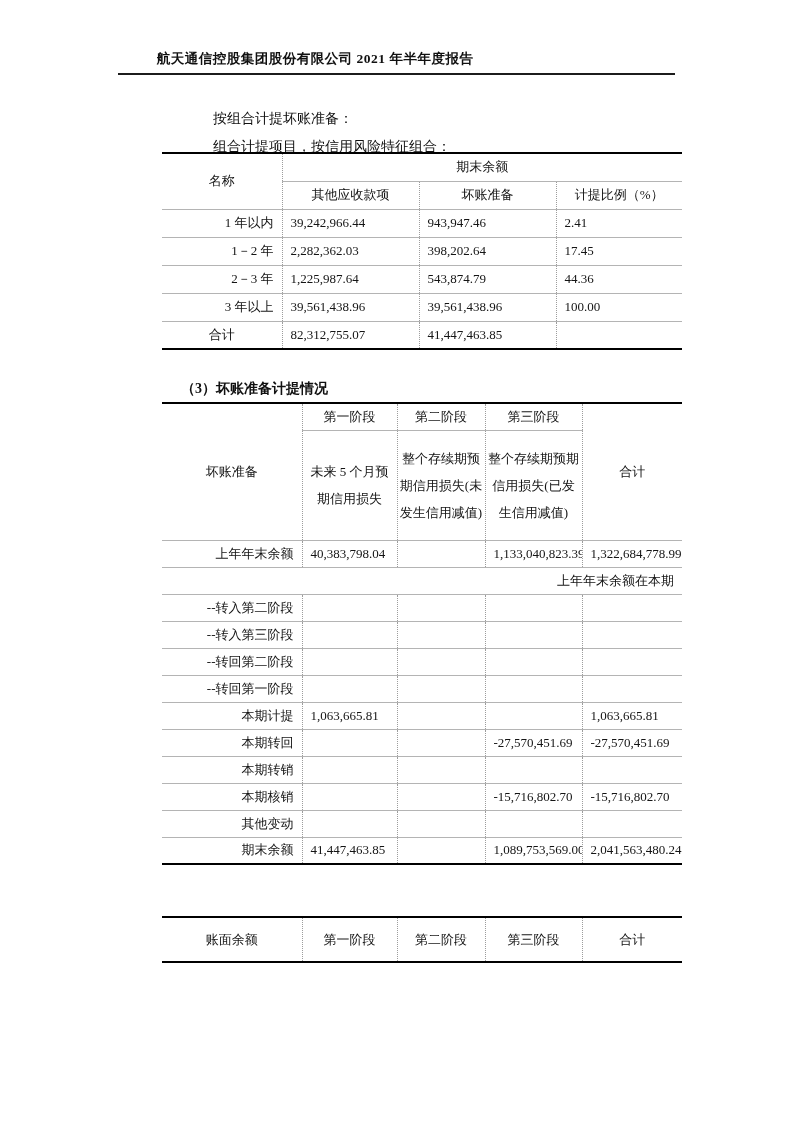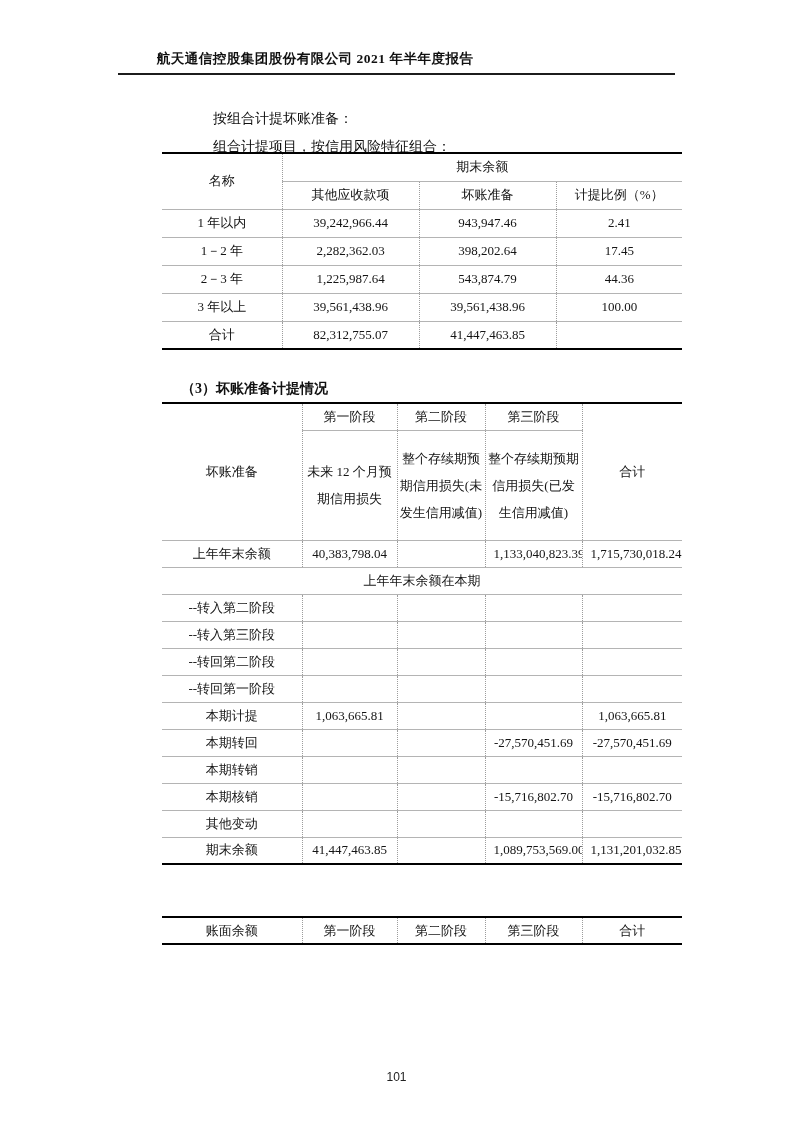--- a/index.html
+++ b/index.html
@@ -28,23 +28,23 @@
     padding:0 8px;vertical-align:middle;font-weight:normal;overflow:hidden;
   }
   th{text-align:center;}
   .t1{top:152px;}
   .t1 tr{height:28px;}
   .t2{top:402px;}
   .t2 tr{height:27px;}
   .t2 tr.desc-row{height:110px;}
   .t2 .desc{line-height:27px;text-align:center;padding:14px 2px;}
   .t3{top:916px;}
-  .t3 tr{height:27px;}
-  .num{text-align:center;white-space:nowrap;}
-  .lbl{text-align:center;white-space:nowrap;}
+  .t3 tr{height:45px;}
+  .num{text-align:left;white-space:nowrap;}
+  .lbl{text-align:right;white-space:nowrap;}
   .ctr{text-align:center;}
   .footer{
     position:absolute;top:1070px;left:0;width:793px;text-align:center;
     font-family:"Liberation Sans","DejaVu Sans",sans-serif;font-size:12px;color:#222;
   }
 </style>
 </head>
 <body>
 
 <div class="page">
@@ -117,30 +117,30 @@
       </colgroup>
     <tbody>
         <tr>
       <th rowspan="2">坏账准备</th>
       <th>第一阶段</th>
       <th>第二阶段</th>
       <th>第三阶段</th>
       <th rowspan="2">合计</th>
     </tr>
     <tr class="desc-row">
-      <th class="desc">未来 12 个月预期信用损失</th>
+      <th class="desc">未来 5 个月预期信用损失</th>
       <th class="desc">整个存续期预期信用损失(未发生信用减值)</th>
       <th class="desc">整个存续期预期信用损失(已发生信用减值)</th>
     </tr>
     <tr>
       <td class="lbl">上年年末余额</td>
       <td class="num">40,383,798.04</td>
       <td class="num"></td>
       <td class="num">1,133,040,823.39</td>
-      <td class="num">1,715,730,018.24</td>
+      <td class="num">1,322,684,778.99</td>
     </tr>
     <tr>
       <td class="lbl" colspan="5">上年年末余额在本期</td>
     </tr>
     <tr>
       <td class="lbl">--转入第二阶段</td>
       <td class="num"></td>
       <td class="num"></td>
       <td class="num"></td>
       <td class="num"></td>
@@ -199,21 +199,21 @@
       <td class="num"></td>
       <td class="num"></td>
       <td class="num"></td>
       <td class="num"></td>
     </tr>
     <tr>
       <td class="lbl">期末余额</td>
       <td class="num">41,447,463.85</td>
       <td class="num"></td>
       <td class="num">1,089,753,569.00</td>
-      <td class="num">1,131,201,032.85</td>
+      <td class="num">2,041,563,480.24</td>
     </tr>
   </tbody>
     </table>
 
 
   <table class="t3">
     <colgroup>
         <col style="width:140px">
         <col style="width:95px">
         <col style="width:88px">
@@ -224,15 +224,14 @@
         <tr>
       <th>账面余额</th>
       <th>第一阶段</th>
       <th>第二阶段</th>
       <th>第三阶段</th>
       <th>合计</th>
     </tr>
   </tbody>
     </table>
 
-  <div class="footer">101</div>
 
 </div>
 
 </body></html>

